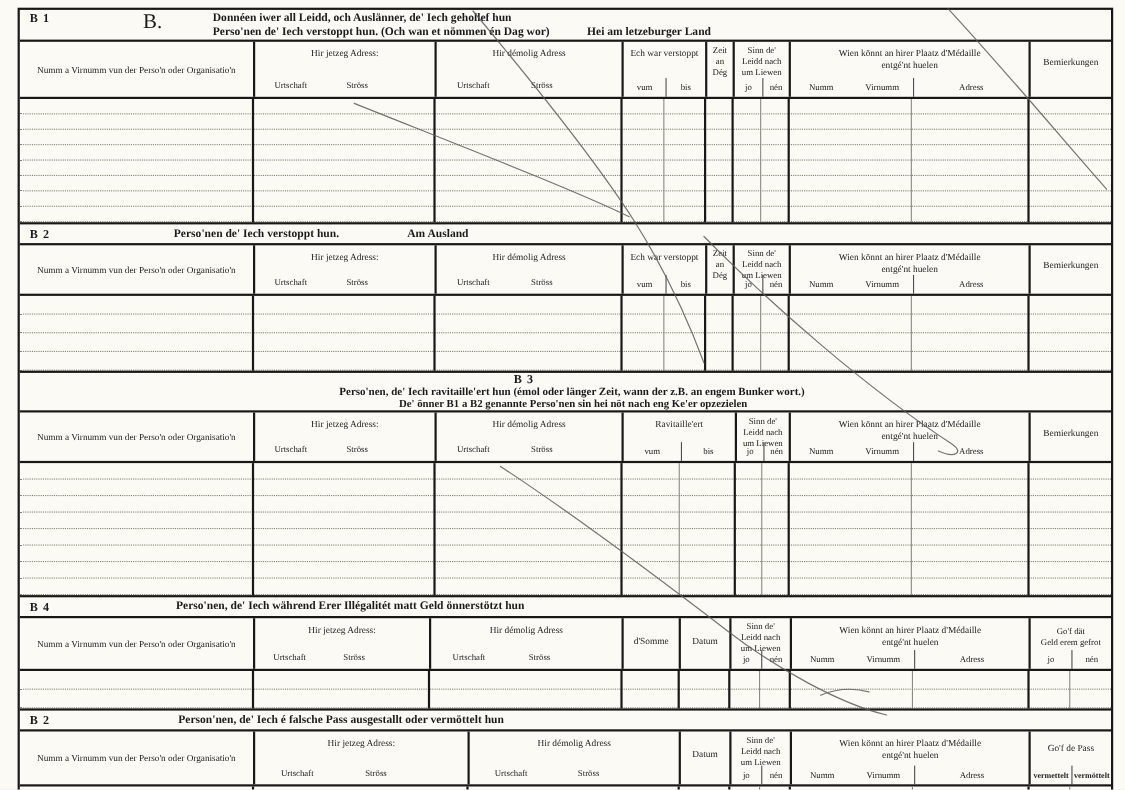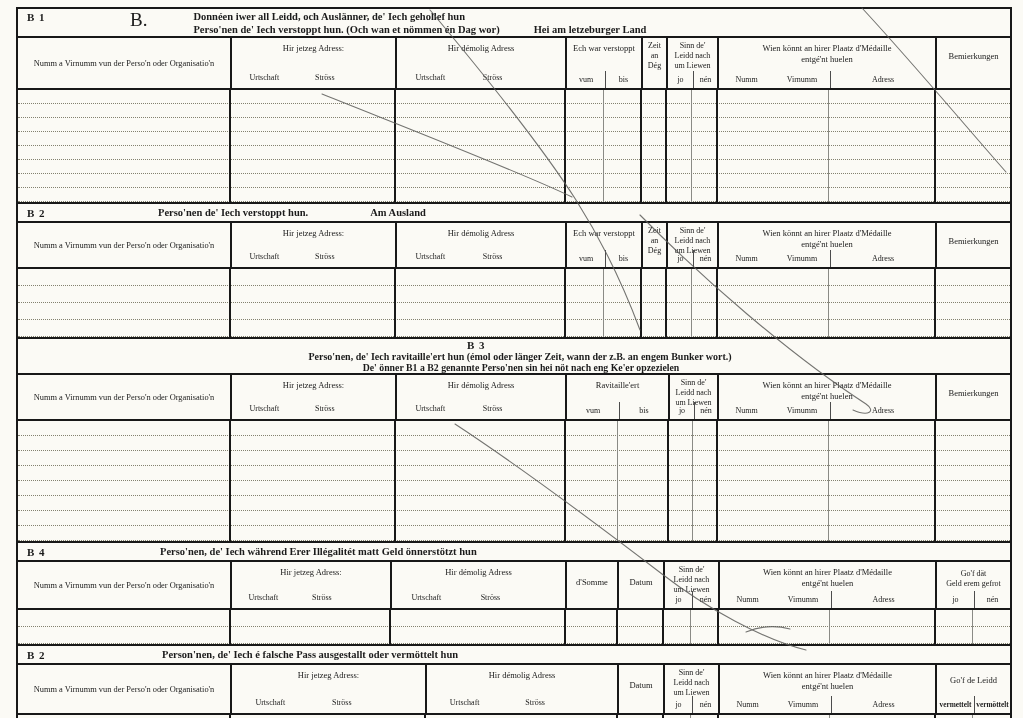--- a/index.html
+++ b/index.html
@@ -437,21 +437,21 @@
               <div class="ln">Wien könnt an hirer Plaatz d'Médaille</div>
               <div class="ln">entgé'nt huelen</div>
             </div>
             <div class="subrow wien">
               <div class="subcell" style="width: 55px;">Numm</div>
               <div class="subcell" style="width: 56px;">Virnumm</div>
               <div class="subcell divl" style="flex: 1 1 0%;">Adress</div>
             </div>
           </div>
           <div class="hcell col-gof-pass bl" style="width: 75px;">
-            <div class="toplabel">Go'f de Leidd</div>
+            <div class="toplabel">Go'f de Pass</div>
             <div class="subrow pair">
               <div class="subcell" style="width: 37px;">vermettelt</div>
               <div class="subcell divl" style="flex: 1 1 0%;">vermöttelt</div>
             </div>
           </div>
         </div>
         <div class="body-grid" style="height: 36px;">
           <div class="brow" style="height: 18px;"></div>
           <div class="brow" style="height: 18px;"></div>
           <div class="vline" style="left: 211px;"></div>

